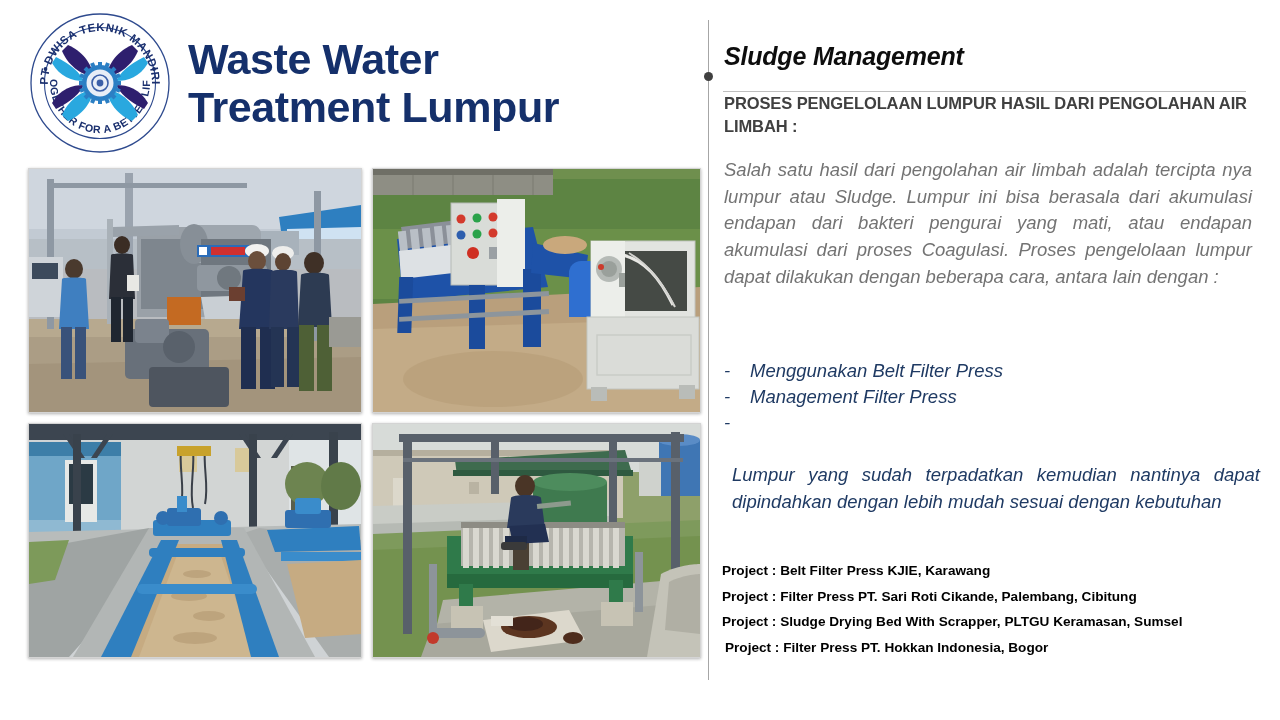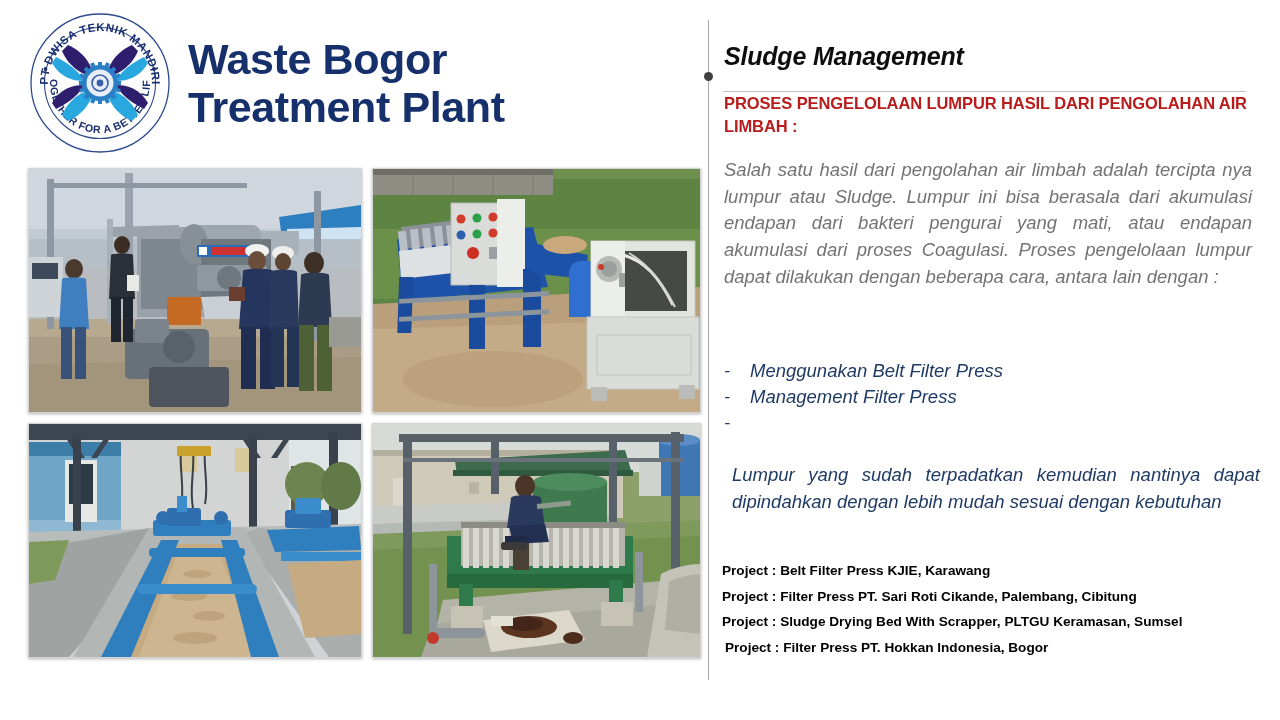--- a/index.html
+++ b/index.html
@@ -107,21 +107,21 @@
     background: #bfbfbf;
   }
 
   #subheading {
     position: absolute;
     left: 724px; top: 92px;
     width: 528px;
     font-size: 16.5px;
     font-weight: bold;
     line-height: 1.38;
-    color: #b91c1c;
+    color: #404040;
     letter-spacing: -0.1px;
   }
 
   #body-para {
     position: absolute;
     left: 724px; top: 157px;
     width: 528px;
     font-size: 18.5px;
     font-style: italic;
     line-height: 1.445;
@@ -230,22 +230,22 @@
             </g>
             <circle r="14.5" fill="#e8eef7"></circle>
             <circle r="14.5" fill="none" stroke="#2b7fc4" stroke-width="2"></circle>
             <circle r="8" fill="none" stroke="#3b5fa8" stroke-width="1.6"></circle>
             <circle r="3.4" fill="#3b5fa8"></circle>
           </g>
         </svg>
       </div>
 
       <div id="title-block">
-        <span class="tline">Waste Bogor</span>
-        <span class="tline">Treatment Plant</span>
+        <span class="tline">Waste Water</span>
+        <span class="tline">Treatment Lumpur</span>
       </div>
     </div>
 
     <div class="photo" id="photo-tl">
       <svg viewBox="0 0 332 243" preserveAspectRatio="none" xmlns="http://www.w3.org/2000/svg">
         <rect width="332" height="243" fill="#b9bcc0"></rect>
         <rect x="0" y="0" width="332" height="78" fill="#cfd6de"></rect>
         <rect x="0" y="60" width="332" height="30" fill="#c2cad3"></rect>
 
         <path d="M250,48 L332,36 L332,60 L252,62 Z" fill="#2e7fc0"></path>

